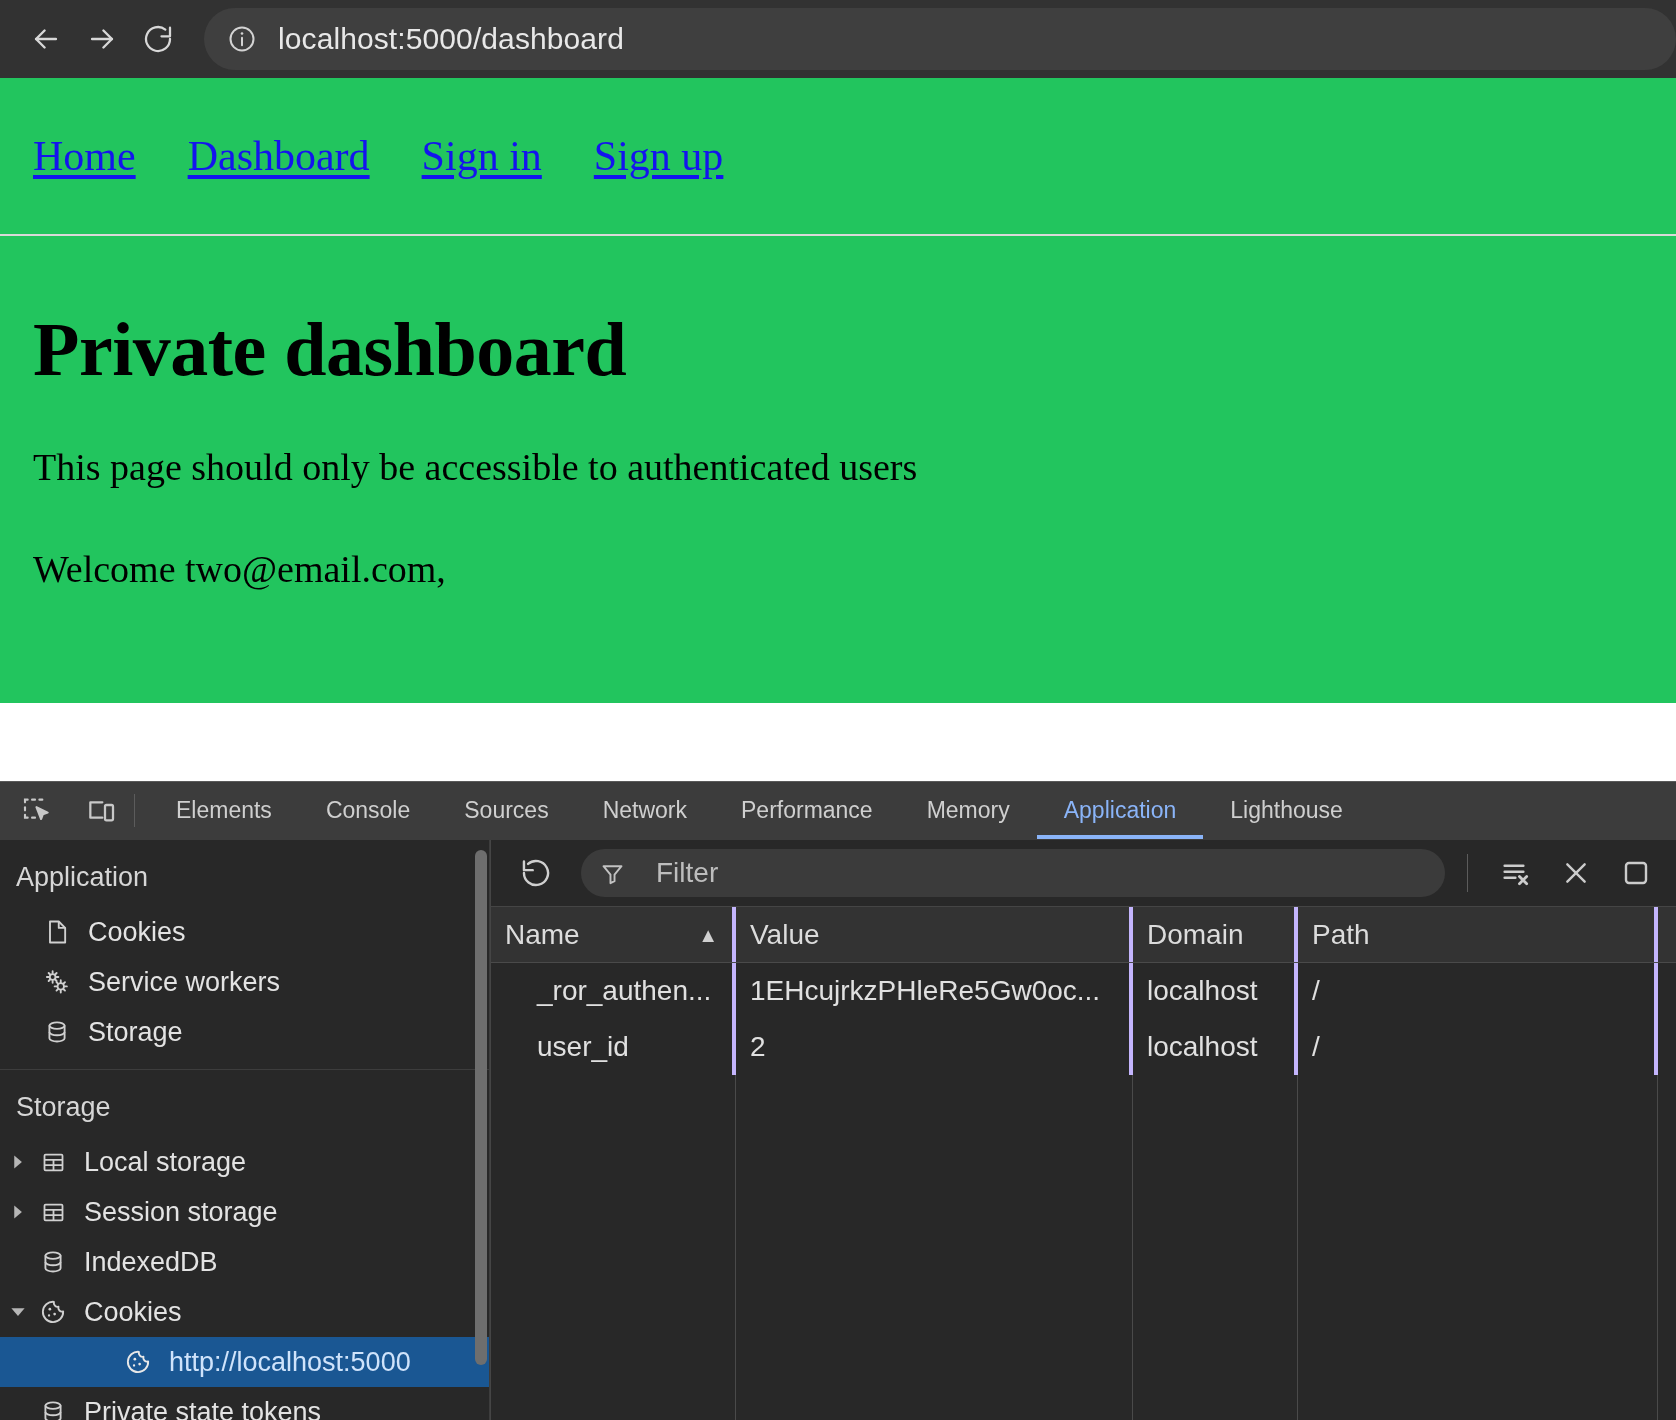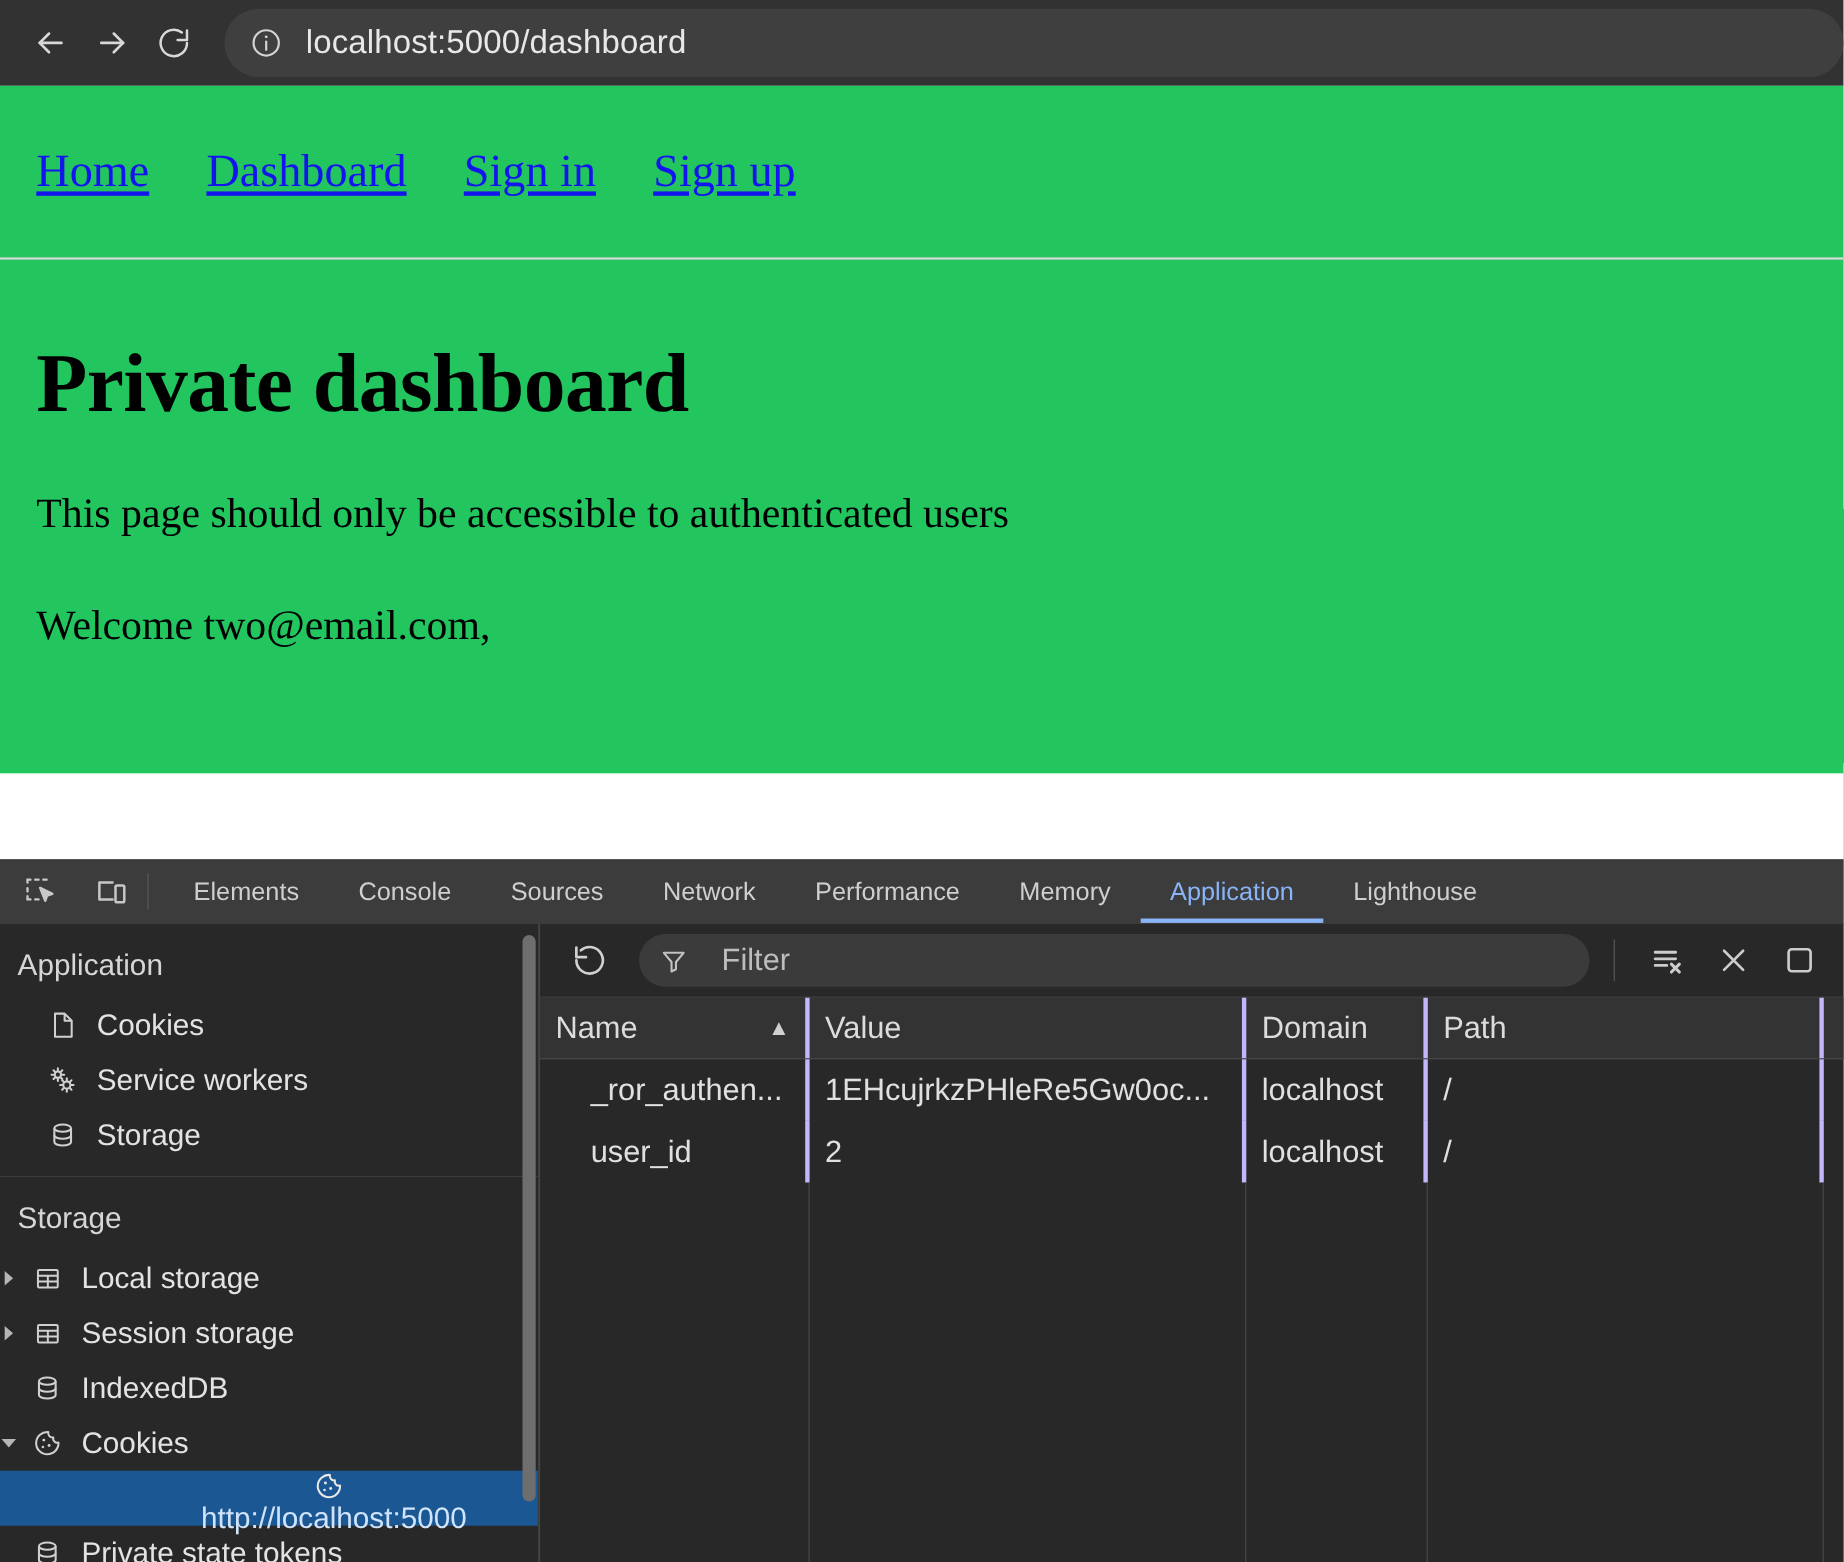--- a/index.html
+++ b/index.html
@@ -175,22 +175,22 @@
   }
   .dt-tree-item {
     display: flex;
     align-items: center;
     height: 50px;
     padding-left: 36px;
     font-size: 27px;
     color: #e3e3e3;
     white-space: nowrap;
   }
-  .dt-tree-item.nested { padding-left: 22px; text-align: right; }
-  .dt-tree-item.child  { padding-left: 117px; flex-direction: column; }
+  .dt-tree-item.nested { padding-left: 32px; text-align: right; }
+  .dt-tree-item.child  { padding-left: 117px; }
   .dt-tree-item.selected {
     background: #1a5793;
     color: #cfe3fb;
   }
   .dt-twisty {
     width: 28px;
     flex: 0 0 auto;
     display: flex; align-items: center; justify-content: center;
     color: #b6b6b6;
     margin-left: -28px;

